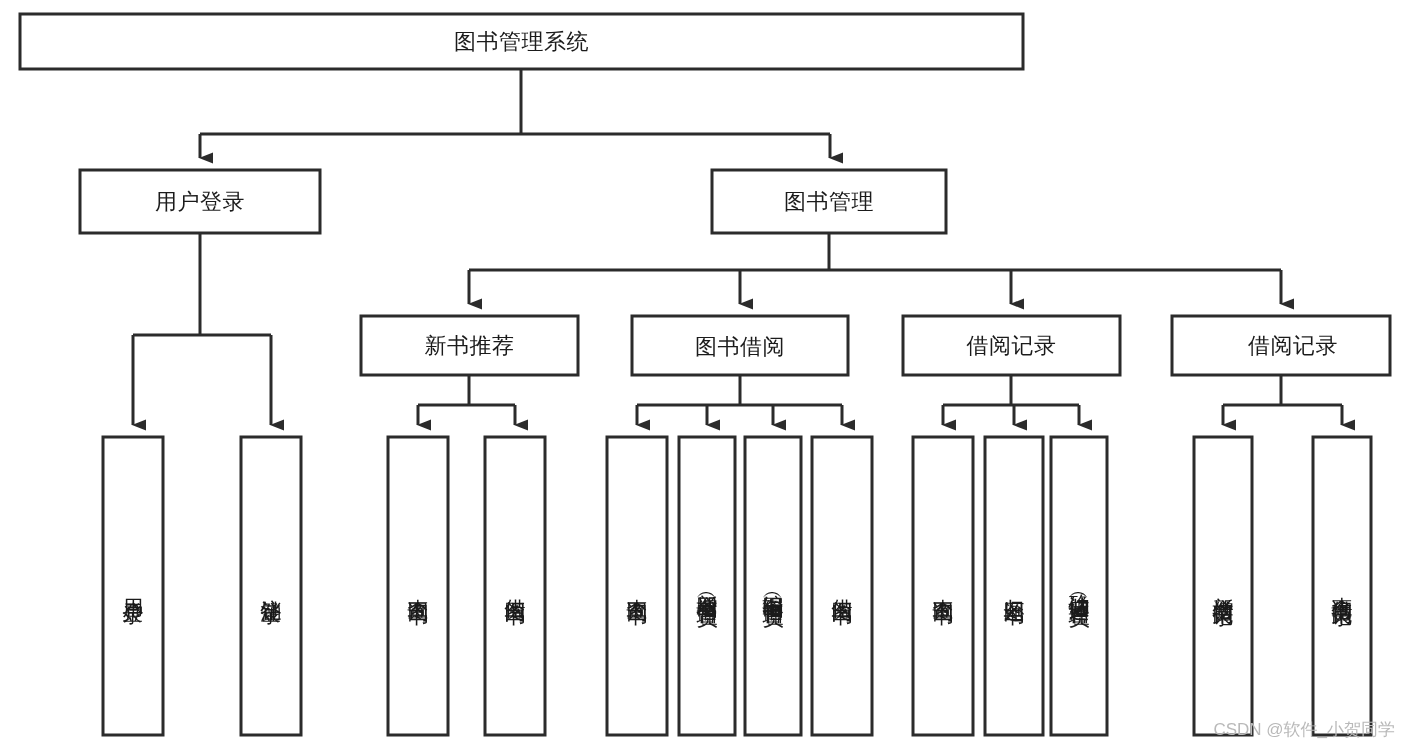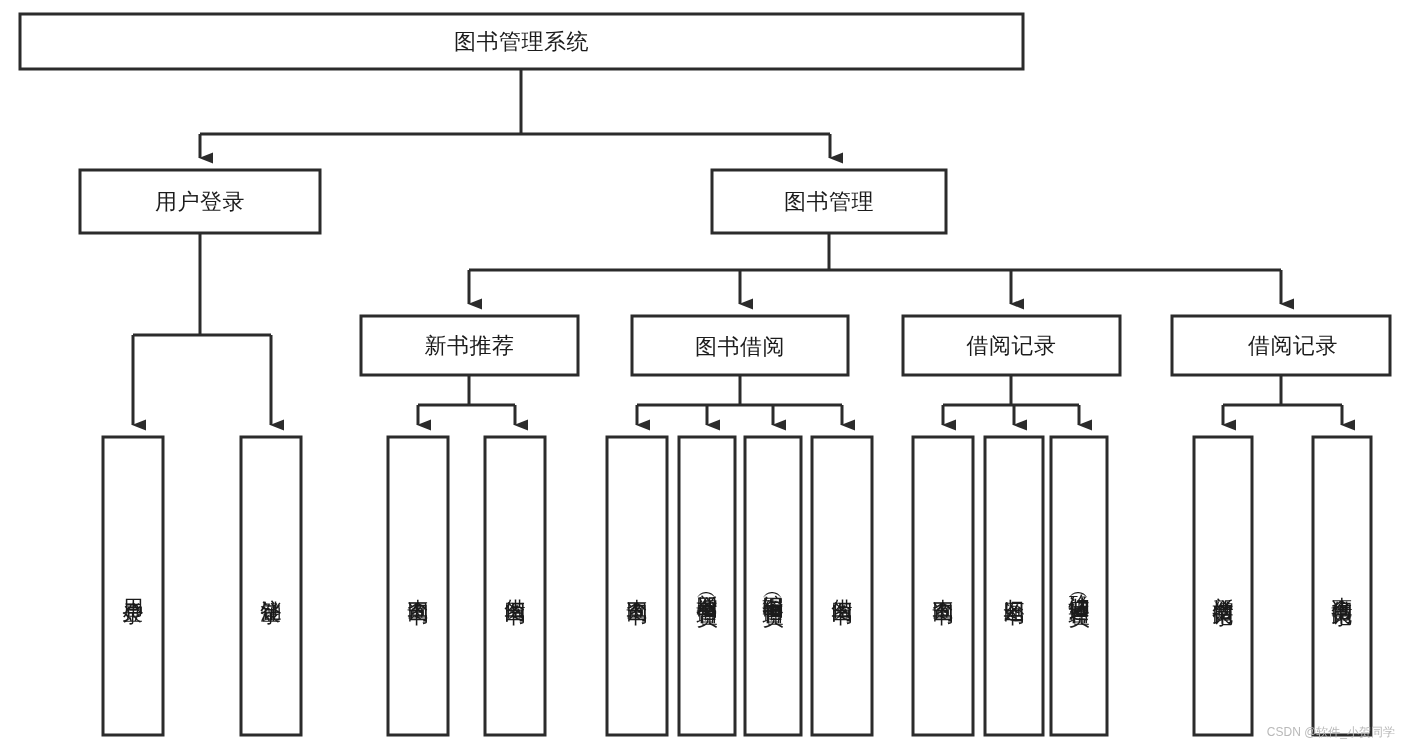--- a/index.html
+++ b/index.html
@@ -59,21 +59,21 @@
   .node-label.vertical {
     writing-mode: vertical-rl;
     text-orientation: upright;
     font-size: 21px;
     letter-spacing: 2px;
   }
   .watermark {
     position: absolute;
     right: 10px;
     bottom: 6px;
-    font-size: 12px;
+    font-size: 17px;
     color: #b9b9b9;
     font-family: "Liberation Sans", "DejaVu Sans", sans-serif;
     white-space: nowrap;
     pointer-events: none;
   }
 </style>
 </head>
 <body>
 
 <div id="diagram-root">

